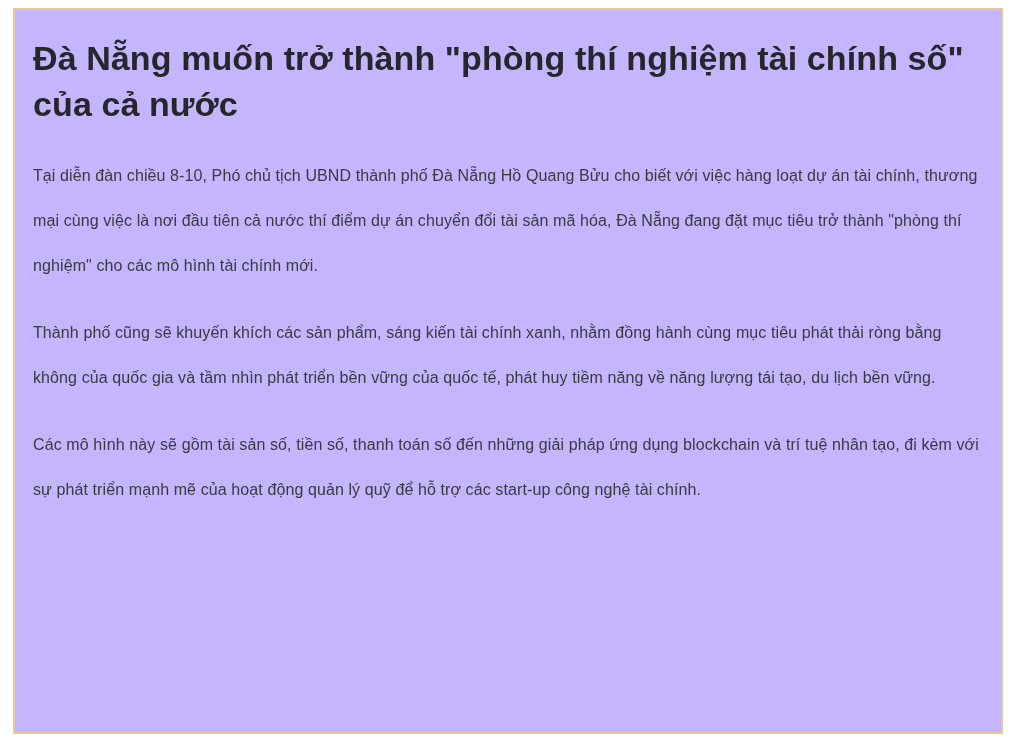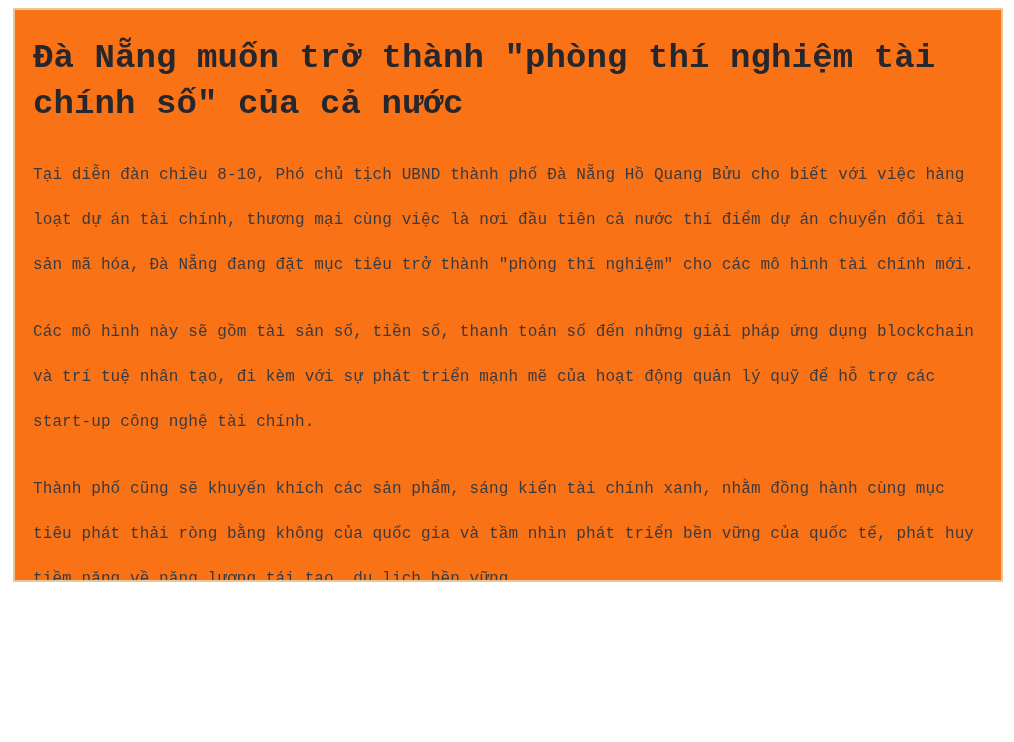--- a/index.html
+++ b/index.html
@@ -8,26 +8,25 @@
     background: #ffffff;
     width: 1014px;
     height: 742px;
     font-family: "Liberation Sans", "DejaVu Sans", sans-serif;
     -webkit-font-smoothing: antialiased;
   }
   .article-card {
     box-sizing: border-box;
     margin: 8px 11px 8px 13px;
     width: 990px;
-    height: 574px;
-    background: #f97316;
+    height: 726px;
+    background: #c4b5fd;
     border: 2px solid #e6c795;
     padding: 10px 20px 0 18px;
     overflow: hidden;
-    font-family: Liberation Mono, monospace;
   }
   .article-title {
     margin: 16px 0 26px 0;
     font-size: 34px;
     line-height: 1.34;
     font-weight: 700;
     color: #26262d;
     letter-spacing: 0.1px;
   }
   .article-paragraph {
@@ -38,15 +37,15 @@
     color: #3a3a40;
     letter-spacing: 0.1px;
   }
 </style>
 </head>
 <body>
 
 <div class="article-card">
   <h1 class="article-title">Đà Nẵng muốn trở thành "phòng thí nghiệm tài chính số" của cả nước</h1>
   <p class="article-paragraph">Tại diễn đàn chiều 8-10, Phó chủ tịch UBND thành phố Đà Nẵng Hồ Quang Bửu cho biết với việc hàng loạt dự án tài chính, thương mại cùng việc là nơi đầu tiên cả nước thí điểm dự án chuyển đổi tài sản mã hóa, Đà Nẵng đang đặt mục tiêu trở thành "phòng thí nghiệm" cho các mô hình tài chính mới.</p>
+  <p class="article-paragraph">Thành phố cũng sẽ khuyến khích các sản phẩm, sáng kiến tài chính xanh, nhằm đồng hành cùng mục tiêu phát thải ròng bằng không của quốc gia và tầm nhìn phát triển bền vững của quốc tế, phát huy tiềm năng về năng lượng tái tạo, du lịch bền vững.</p>
   <p class="article-paragraph">Các mô hình này sẽ gồm tài sản số, tiền số, thanh toán số đến những giải pháp ứng dụng blockchain và trí tuệ nhân tạo, đi kèm với sự phát triển mạnh mẽ của hoạt động quản lý quỹ để hỗ trợ các start-up công nghệ tài chính.</p>
-  <p class="article-paragraph">Thành phố cũng sẽ khuyến khích các sản phẩm, sáng kiến tài chính xanh, nhằm đồng hành cùng mục tiêu phát thải ròng bằng không của quốc gia và tầm nhìn phát triển bền vững của quốc tế, phát huy tiềm năng về năng lượng tái tạo, du lịch bền vững.</p>
 </div>
 
 </body></html>

